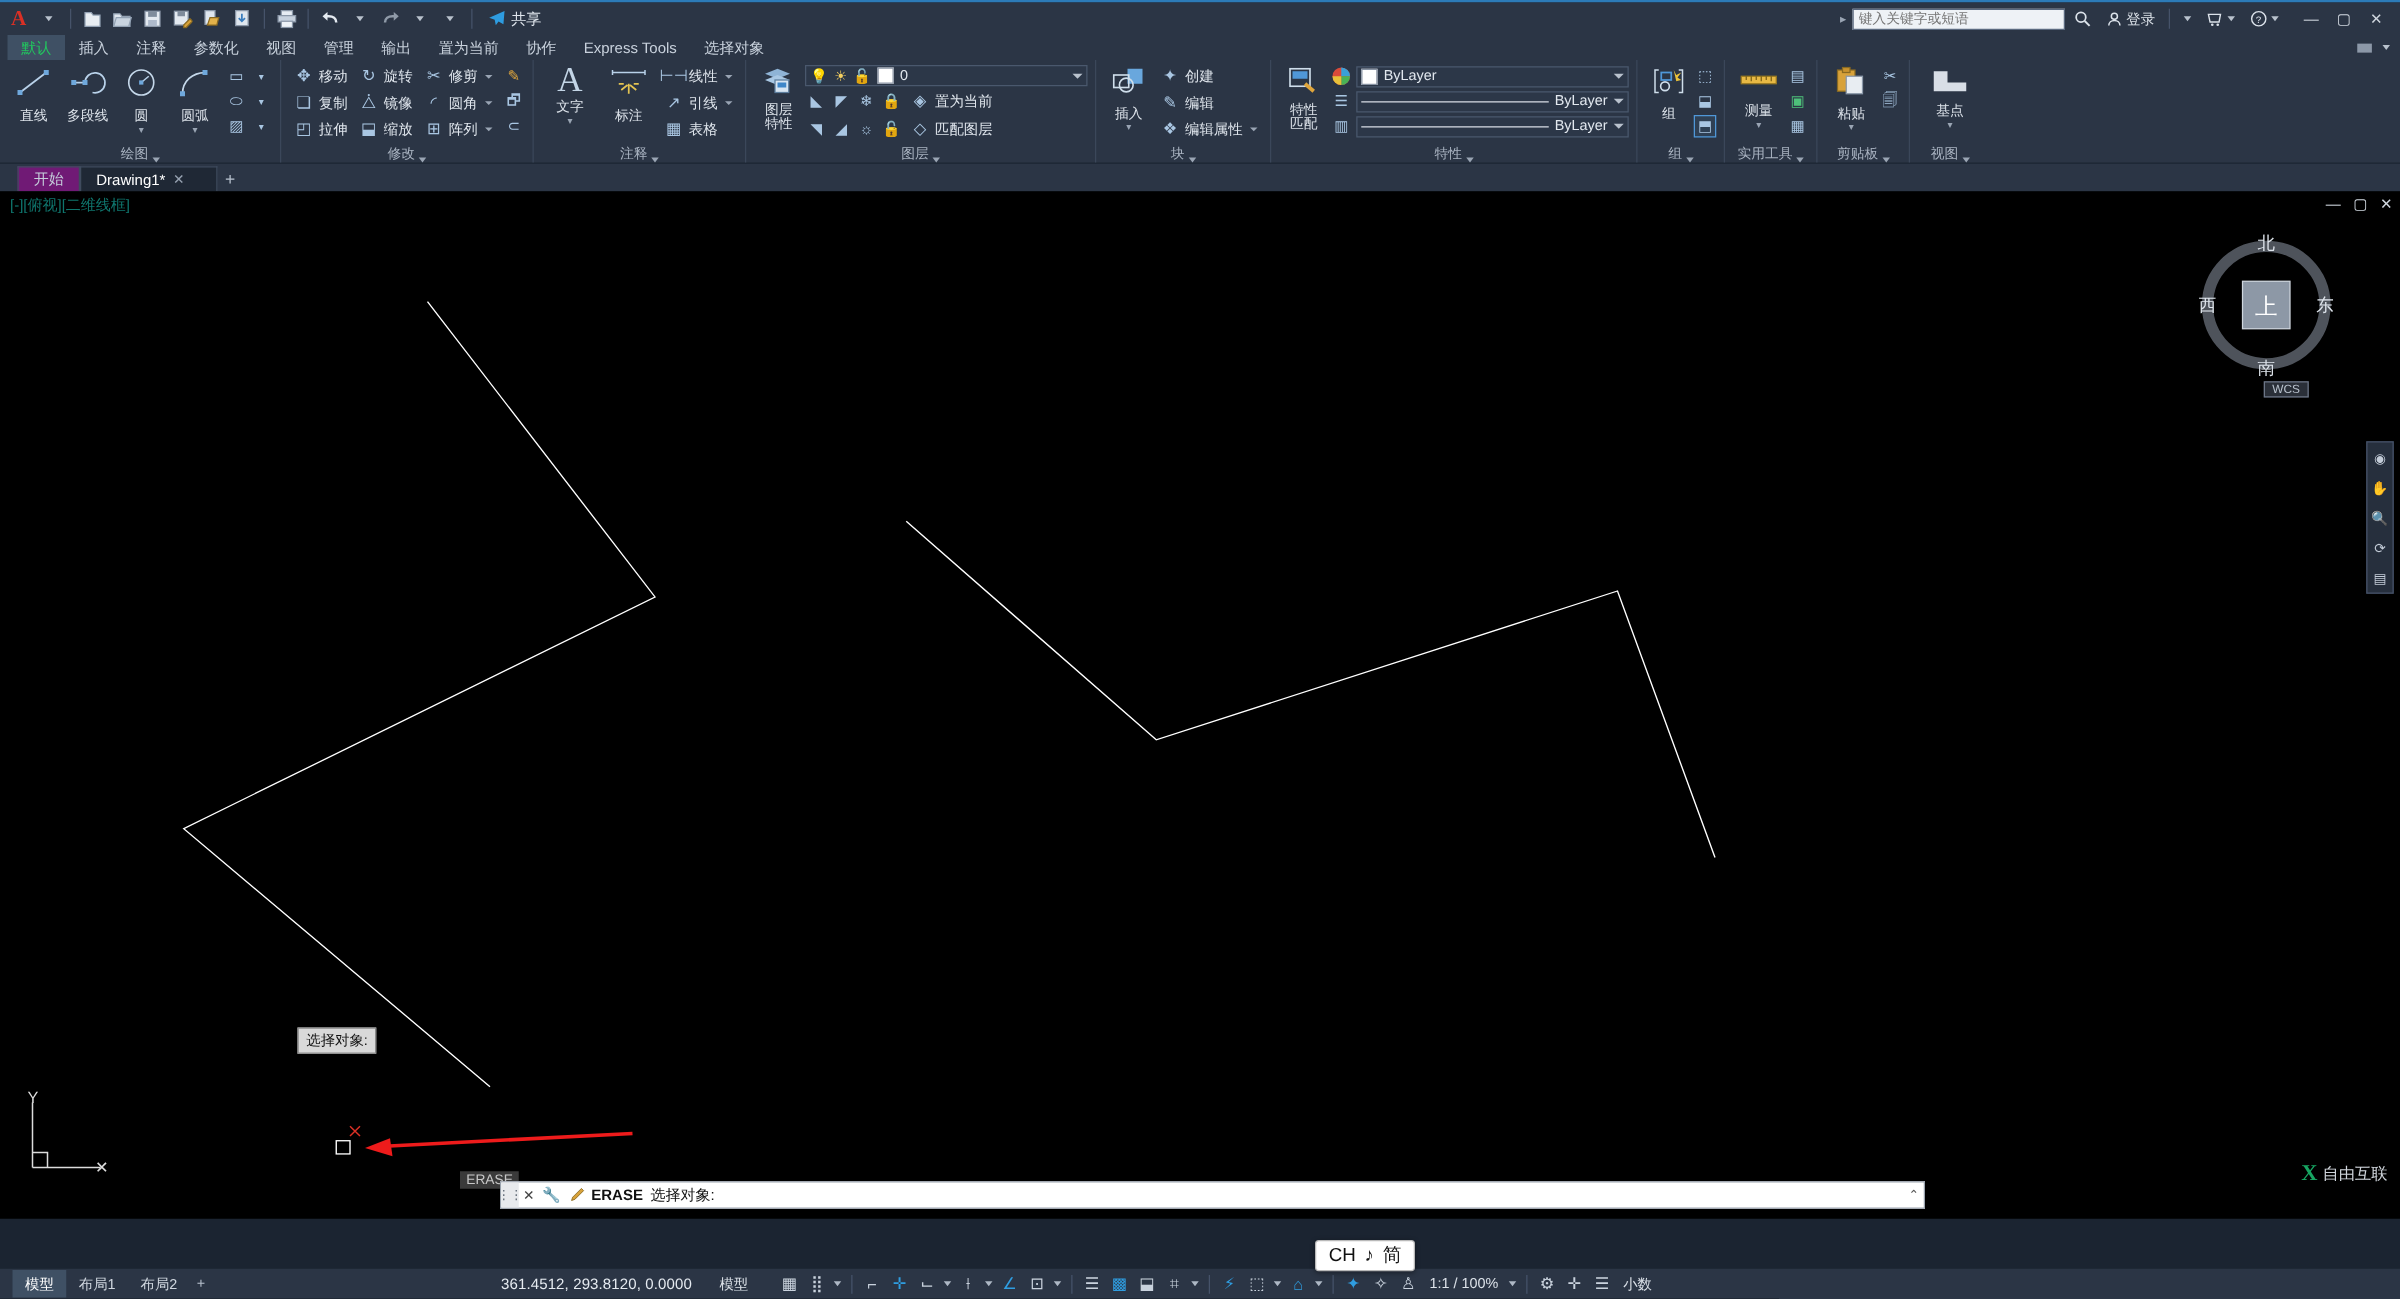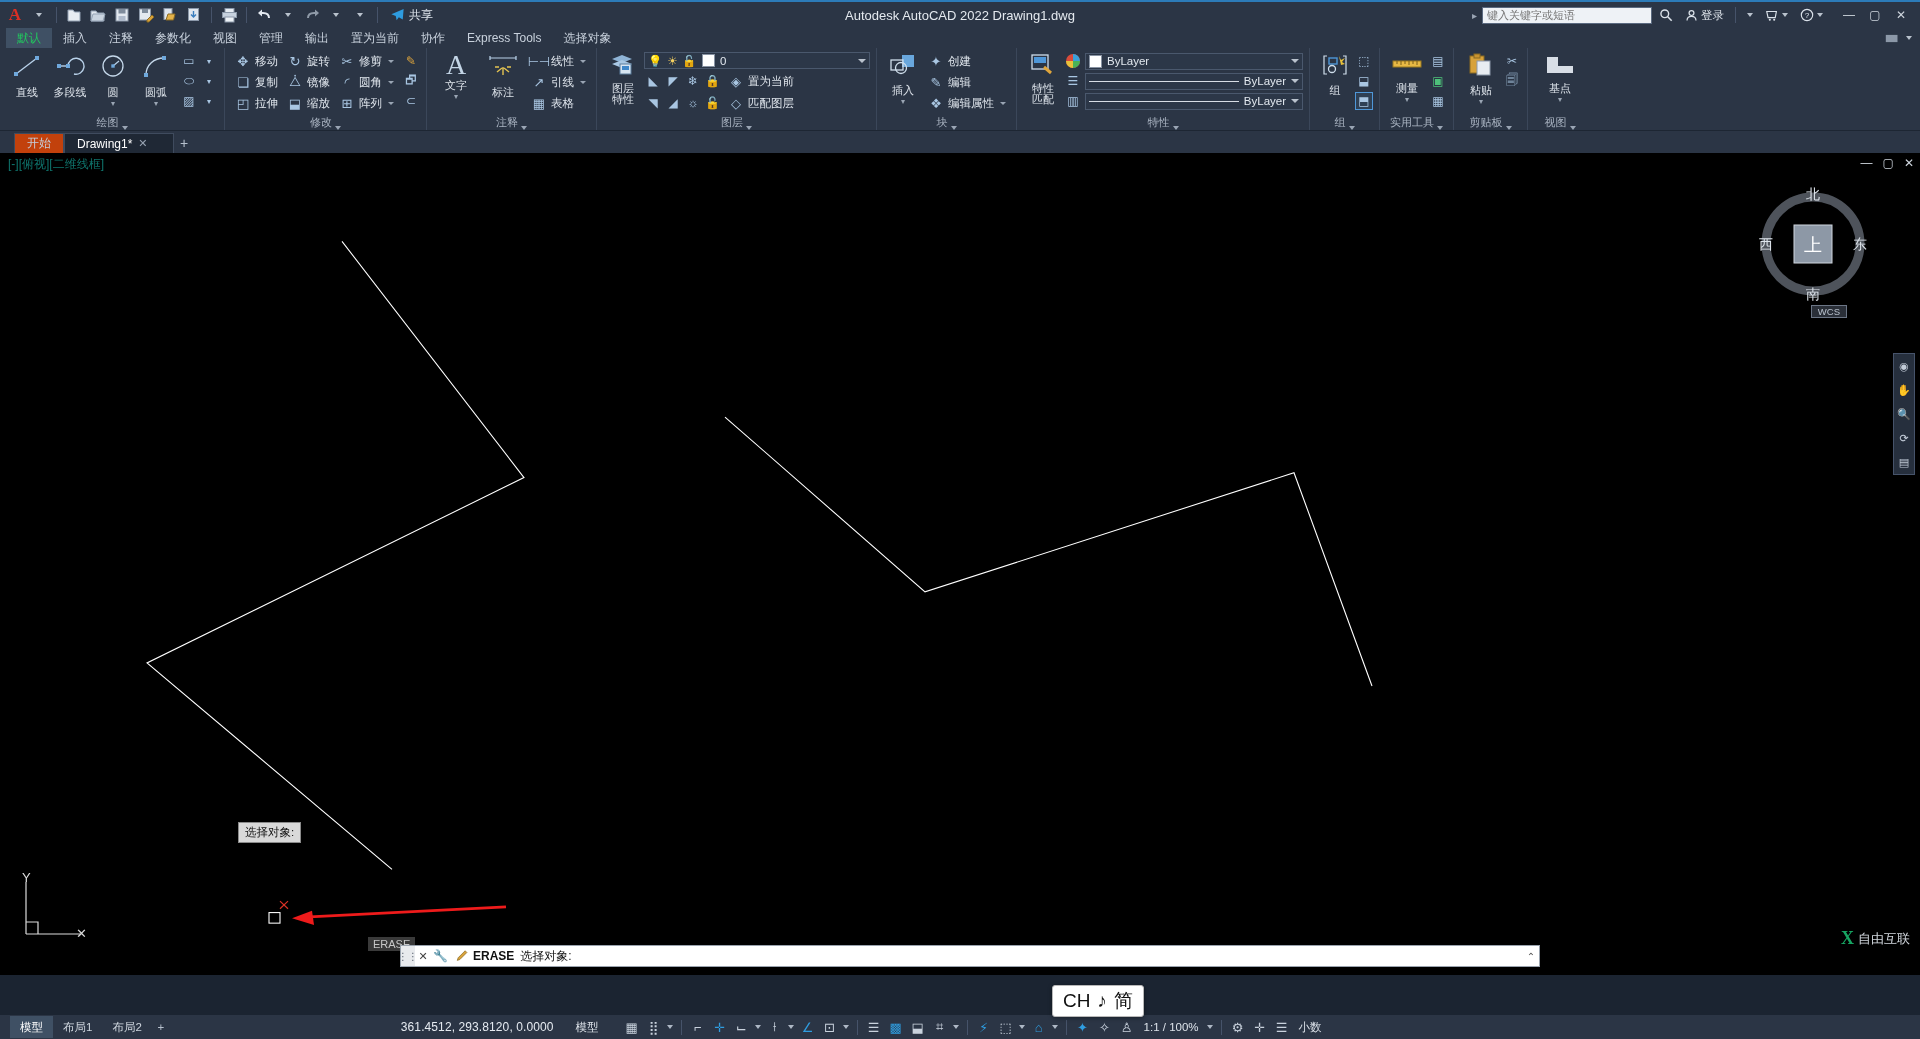--- a/index.html
+++ b/index.html
@@ -81,21 +81,21 @@
   .combo .line { flex:1; height:1px; background:#d7dde5; }
   .combo .cval { white-space:nowrap; }
   .combo .cv-arrow { margin-left:auto; width:0;height:0;
        border-left:4px solid transparent;border-right:4px solid transparent;border-top:4px solid #b9c2cd;}
   .layercombo { width:226px; }
 
   
   .filetabs { height:22px; background:#2b3545; display:flex; align-items:flex-end;
               flex:0 0 22px; padding-left:14px; gap:0; }
   .ftab { height:20px; display:flex; align-items:center; gap:6px; padding:0 12px;
-          font-size:12px; color:#c5cedb; background:#c2410c; border:1px solid #3f4b5e;
+          font-size:12px; color:#c5cedb; background:#701a75; border:1px solid #3f4b5e;
           border-bottom:0; }
   .ftab.active { background:#1f2835; color:#ffffff; }
   .ftab .x { font-size:11px; color:#97a2b1; }
   .ftab-plus { width:20px;height:20px;display:flex;align-items:center;justify-content:center;
                color:#b6c0cd;font-size:14px; }
 
   
   .canvas-wrap { flex:1; position:relative; background:#000; overflow:hidden; }
   .canvas-wrap svg.draw { position:absolute; inset:0; width:100%; height:100%; }
   .vp-controls { position:absolute; top:3px; left:8px; font-size:12px; color:#0f766e; }
@@ -139,21 +139,21 @@
   .sb-ic { width:22px;height:22px;display:flex;align-items:center;justify-content:center;
            color:#c9d2dd; font-size:13px; }
   .sb-ic.on { color:#2f9de0; }
   .sb-ar { width:11px;height:22px;display:flex;align-items:center;justify-content:center; }
   .sb-ar i { width:0;height:0;border-left:3.5px solid transparent;border-right:3.5px solid transparent;
              border-top:4px solid #aeb8c5; display:block; }
   .sb-sep { width:1px;height:15px;background:#46536a;margin:0 5px; }
   .sb-txt { padding:0 6px; }
 
   .ime { position:absolute; left:1052px; bottom:22px; background:#fff; color:#111;
-         border:1px solid #b9b9b9; border-radius:3px; padding:2px 10px; font-size:19px;
+         border:1px solid #b9b9b9; border-radius:3px; padding:2px 10px; font-size:15px;
          display:flex; gap:7px; align-items:center; box-shadow:0 1px 4px #0006; }
 
   .wm { position:absolute; right:10px; bottom:26px; display:flex; align-items:center; gap:4px;
         color:#e2e8ef; font-size:13px; opacity:.92; }
   .wm .wmx { color:#19b36b; font-weight:bold; font-size:18px; font-family:"Liberation Serif",serif; }
 </style>
 </head>
 <body>
 
 <div class="app">
@@ -236,21 +236,20 @@
         </div>
       <div class="qsep"></div>
       <div class="share">
         <svg width="15" height="14" viewBox="0 0 16 16">
             <path d="M15 1L1 7l5 2 1 5 2.5-3.5L14 13z" fill="#2e9ce0"></path>
           </svg>
         <span>共享</span>
       </div>
     </div>
 
-    <div class="title-center">Autodesk AutoCAD 2022      Drawing1.dwg</div>
 
     <div class="title-right">
       <span style="color:#9aa5b4;font-size:10px;margin-right:3px">▸</span>
       <div class="searchbox">
         <input type="text" placeholder="键入关键字或短语" style="">
       </div>
       <div class="tb-item">
         <svg width="14" height="14" viewBox="0 0 16 16">
             <circle cx="6.6" cy="6.6" r="4.4" fill="none" stroke="#dbe2ea" stroke-width="1.6"></circle>
             <path d="M10 10l4.5 4.5" stroke="#dbe2ea" stroke-width="1.8"></path>

